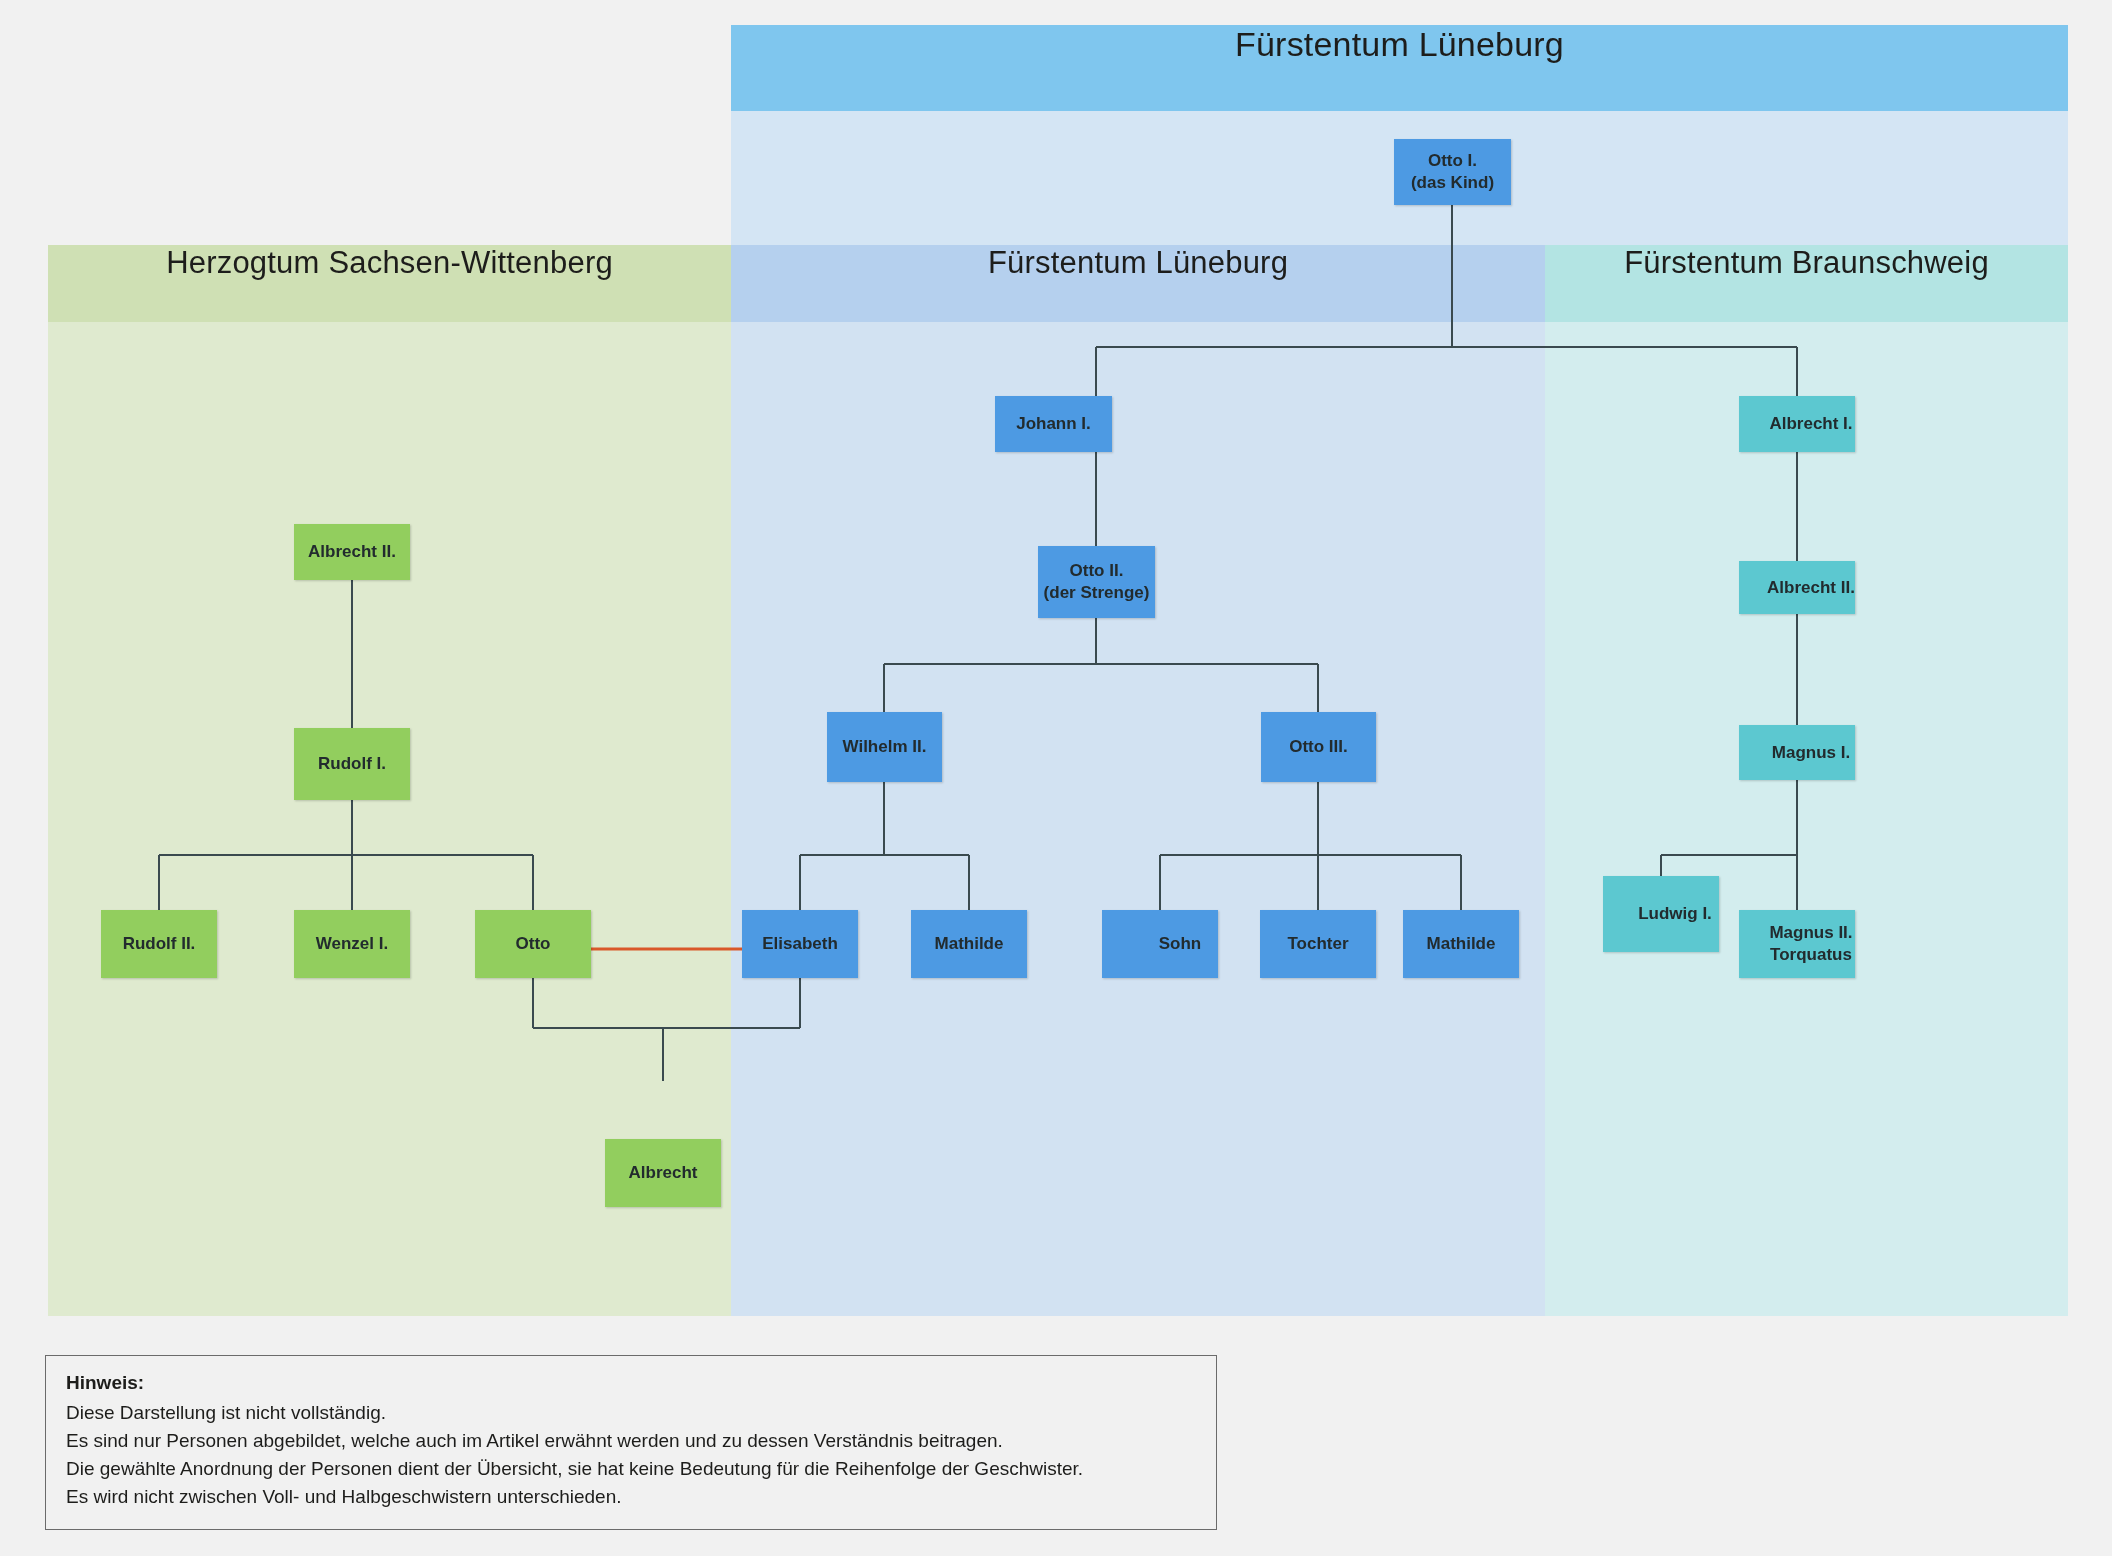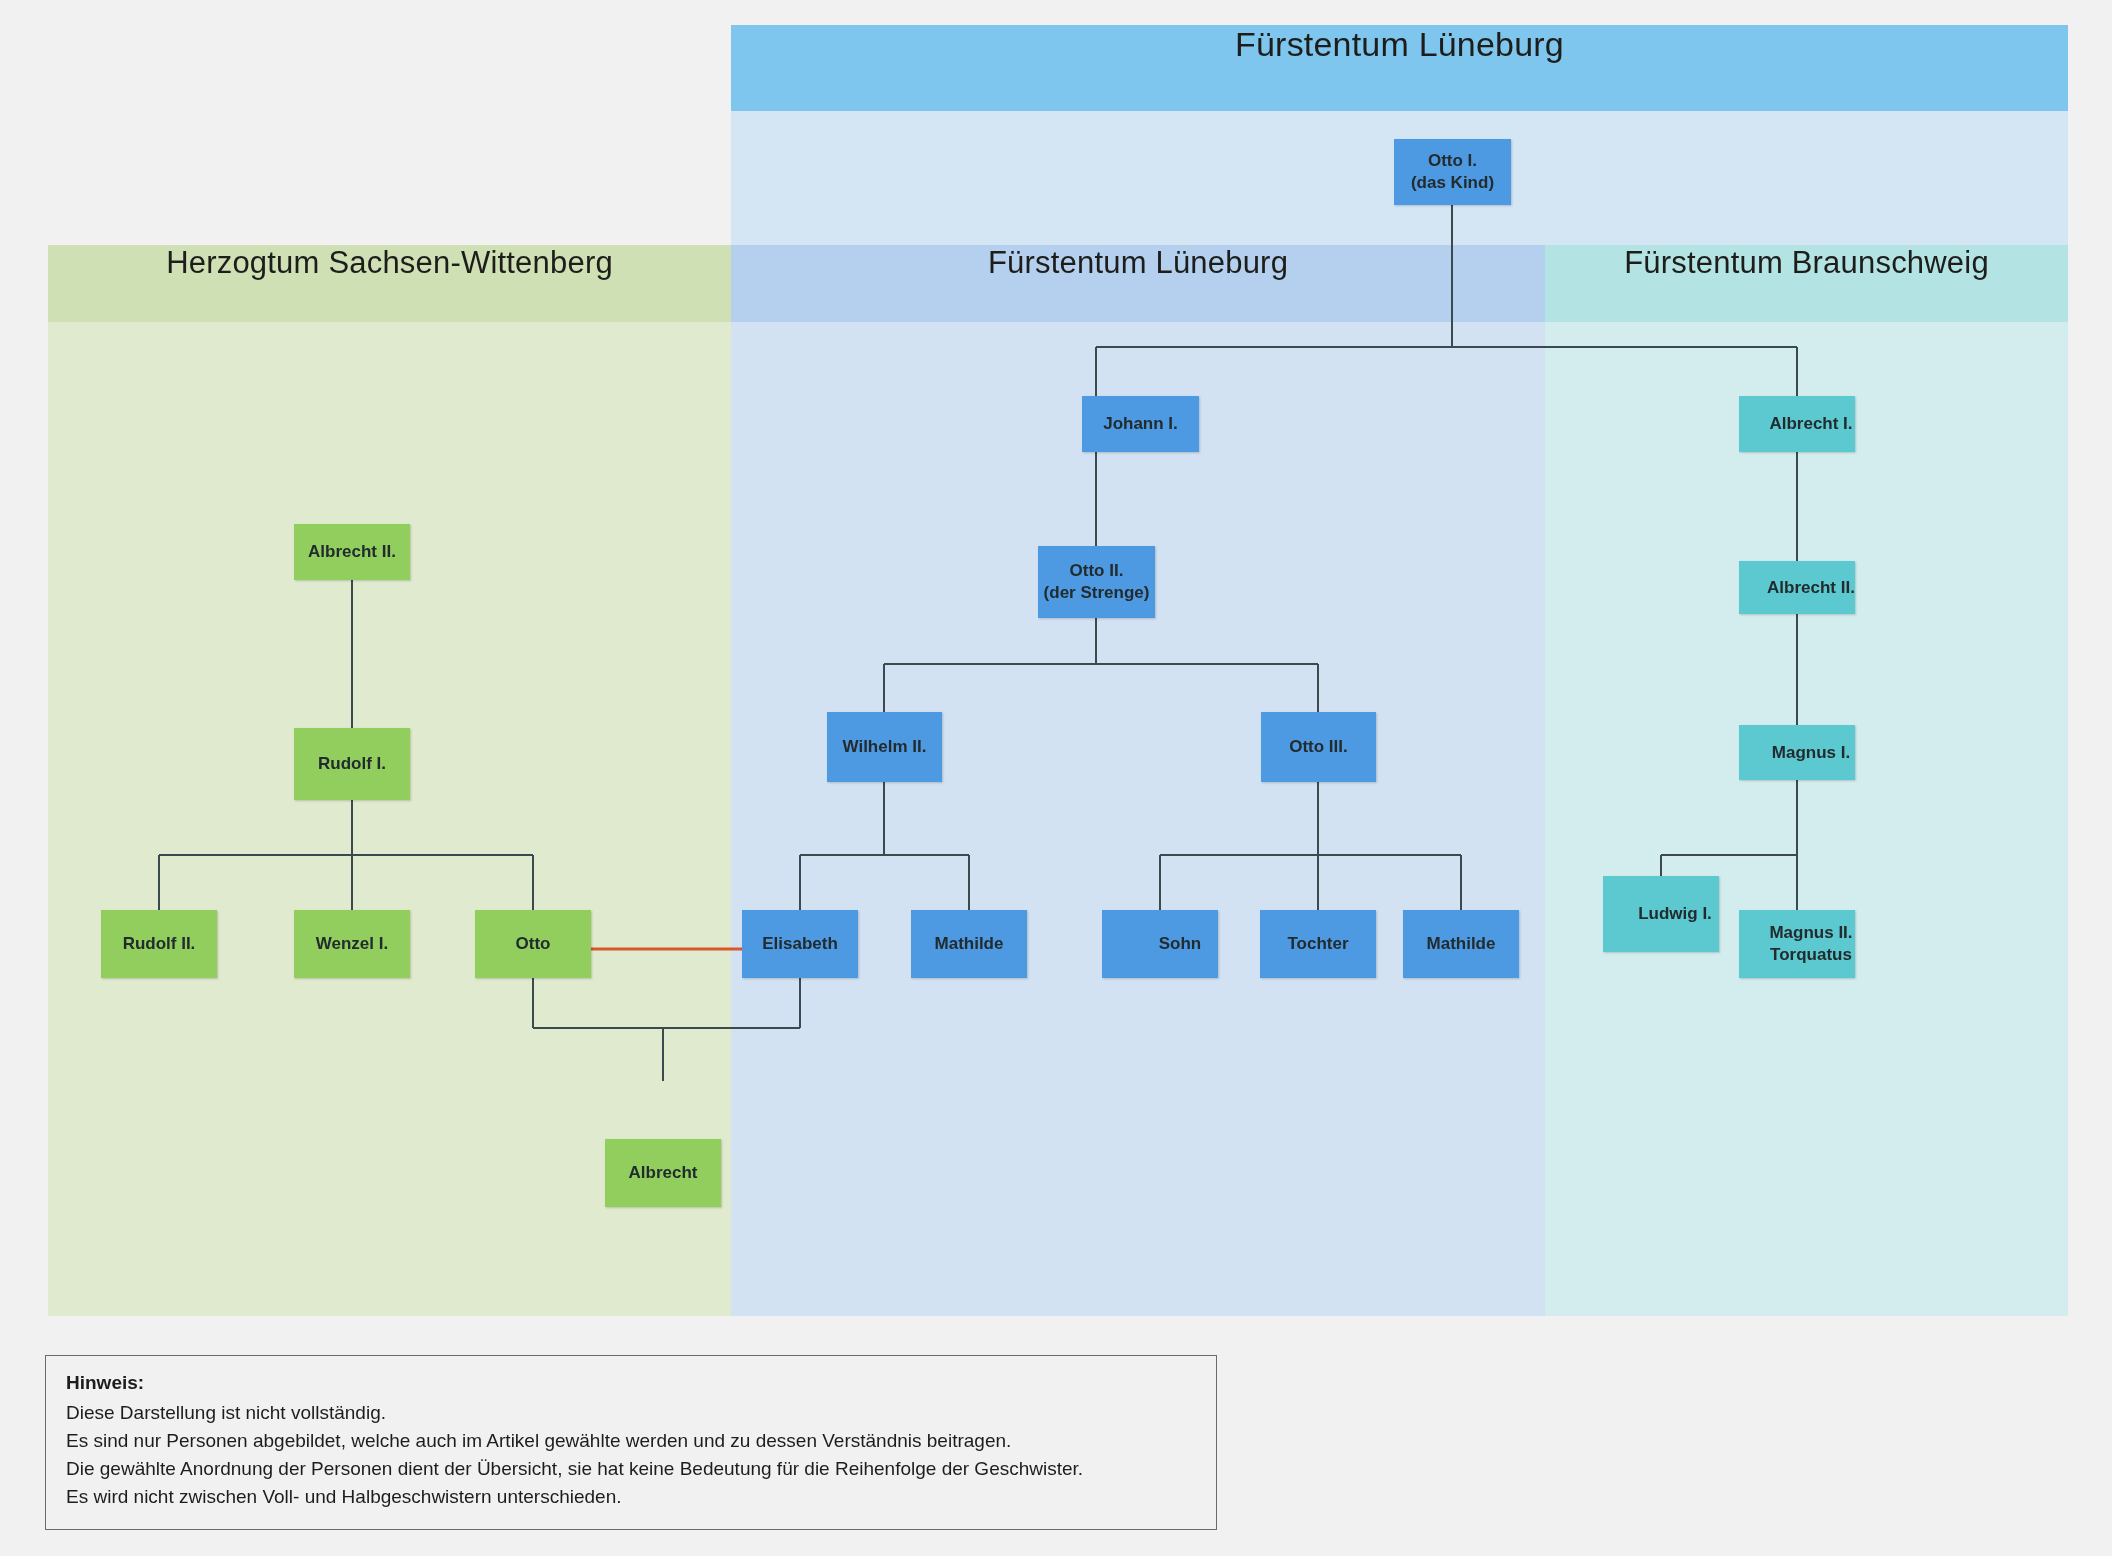--- a/index.html
+++ b/index.html
@@ -172,21 +172,21 @@
       <path d="M 1661,855 L 1661,910"></path>
       <path d="M 1797,855 L 1797,910"></path>
     </g>
 
     <path d="M 591,949 L 742,949" stroke="#d9582a" stroke-width="3" fill="none"></path>
   </svg>
 
   <div class="node blue" style="left:1394px; top:139px; width:117px; height:66px;">Otto I.
 (das Kind)</div>
 
-  <div class="node blue" style="left:1082px; top:396px; width:117px; height:56px;">Johann I.</div>
+  <div class="node blue" style="left:995px; top:396px; width:117px; height:56px;">Johann I.</div>
   <div class="node blue" style="left:1038px; top:546px; width:117px; height:72px;">Otto II.
 (der Strenge)</div>
   <div class="node blue" style="left:827px; top:712px; width:115px; height:70px;">Wilhelm II.</div>
   <div class="node blue" style="left:1261px; top:712px; width:115px; height:70px;">Otto III.</div>
   <div class="node blue" style="left:742px; top:910px; width:116px; height:68px;">Elisabeth</div>
   <div class="node blue" style="left:911px; top:910px; width:116px; height:68px;">Mathilde</div>
   <div class="node blue" style="left:1102px; top:910px; width:116px; height:68px;padding-left:40px;">Sohn</div>
   <div class="node blue" style="left:1260px; top:910px; width:116px; height:68px;">Tochter</div>
   <div class="node blue" style="left:1403px; top:910px; width:116px; height:68px;">Mathilde</div>
 
@@ -200,18 +200,18 @@
   <div class="node teal" style="left:1739px; top:396px; width:116px; height:56px;">Albrecht I.</div>
   <div class="node teal" style="left:1739px; top:561px; width:116px; height:53px;">Albrecht II.</div>
   <div class="node teal" style="left:1739px; top:725px; width:116px; height:55px;">Magnus I.</div>
   <div class="node teal" style="left:1603px; top:876px; width:116px; height:76px;">Ludwig I.</div>
   <div class="node teal" style="left:1739px; top:910px; width:116px; height:68px;">Magnus II.
 Torquatus</div>
 
   <div id="note" style="left:45px; top:1355px; width:1172px; height:175px;">
     <div class="note-title">Hinweis:</div>
     <div class="note-line">Diese Darstellung ist nicht vollständig.</div>
-    <div class="note-line">Es sind nur Personen abgebildet, welche auch im Artikel gewählte werden und zu dessen Verständnis beitragen.</div>
+    <div class="note-line">Es sind nur Personen abgebildet, welche auch im Artikel erwähnt werden und zu dessen Verständnis beitragen.</div>
     <div class="note-line">Die gewählte Anordnung der Personen dient der Übersicht, sie hat keine Bedeutung für die Reihenfolge der Geschwister.</div>
     <div class="note-line">Es wird nicht zwischen Voll- und Halbgeschwistern unterschieden.</div>
   </div>
 
 </div>
 
 </body></html>

